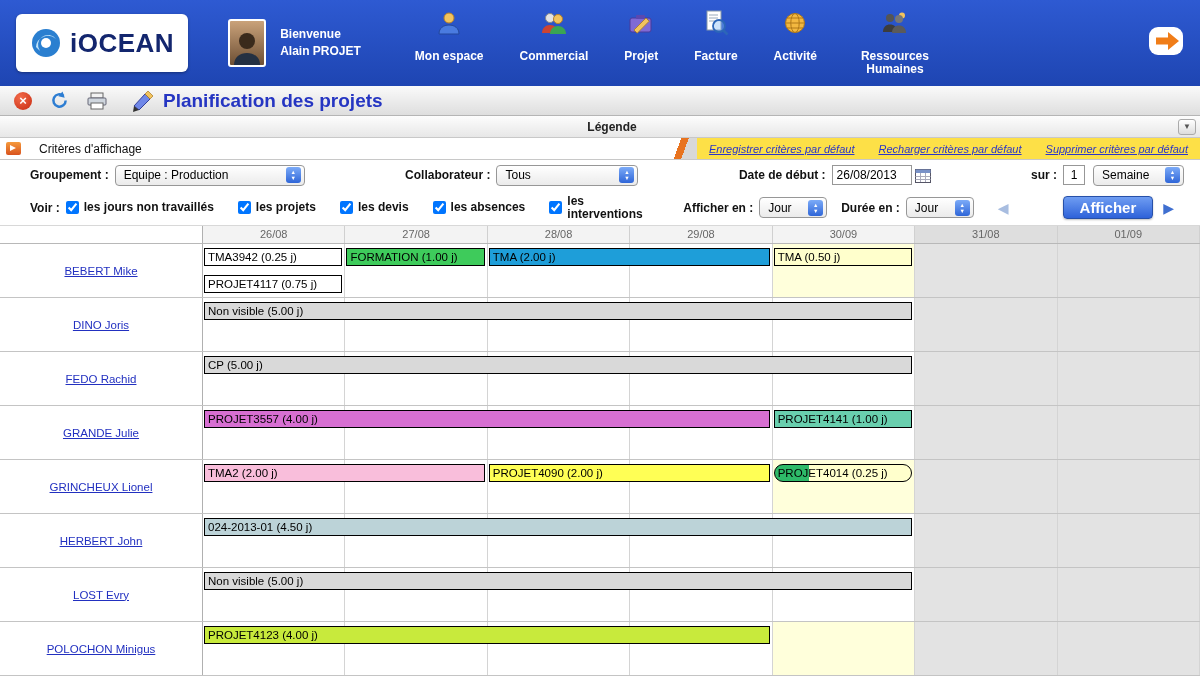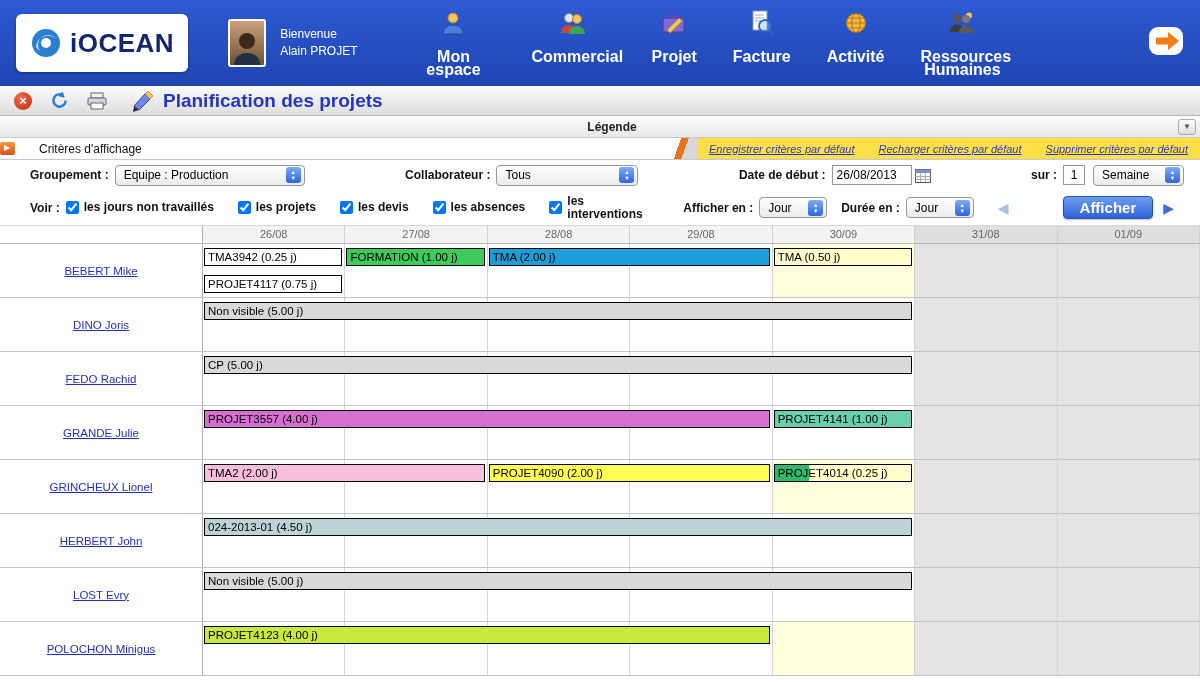--- a/index.html
+++ b/index.html
@@ -8,24 +8,24 @@
 
   
   .top-header { height:86px; background:linear-gradient(#2e5ad2,#1e45b2);
     display:flex; align-items:center; padding:0 16px;justify-content:flex-end; }
   .logo-box { background:#fff; border-radius:6px; height:58px; display:flex;
     align-items:center; padding:0 14px; gap:8px; box-shadow:0 1px 3px rgba(0,0,0,.35); }
   .logo-text { font-size:26px; font-weight:bold; color:#13266e; letter-spacing:.5px; }
   .avatar { width:38px; height:48px; border:2px solid #fff; border-radius:3px;
     margin-left:40px; background:linear-gradient(#caa27a,#6d4f34);
     display:flex; align-items:flex-end; justify-content:center; overflow:hidden; }
-  .welcome { margin-left:14px; color:#fff; font-size:12px; font-weight:normal; line-height:17px; }
+  .welcome { margin-left:14px; color:#fff; font-size:12px; font-weight:bold; line-height:17px; }
   .nav { display:flex; margin-left:54px; gap:36px; align-items:flex-start; }
   .nav-item { display:flex; flex-direction:column; align-items:center; gap:14px;
-    color:#fff; font-size:16px; font-weight:bold; text-align:center; cursor:pointer; }
+    color:#fff; font-size:12px; font-weight:bold; text-align:center; cursor:pointer; }
   .nav-item .lbl { max-width:84px; line-height:13px; }
   .logout { margin-left:auto; cursor:pointer; }
 
   
   .toolbar { height:30px; background:linear-gradient(#fafafa,#dedede);
     border-bottom:1px solid #b5b5b5; display:flex; align-items:center; padding:0 14px; gap:18px; }
   .tb-close { width:18px; height:18px; border-radius:50%; background:radial-gradient(circle at 35% 30%,#f26a4a,#c72b10);
     color:#fff; font-weight:bold; font-size:13px; line-height:17px; text-align:center; cursor:pointer; }
   .tb-title-group { display:flex; align-items:center; gap:8px; margin-left:6px; }
   .page-title { font-size:19px; font-weight:bold; color:#2535c2; }
@@ -33,21 +33,21 @@
   
   .legend-bar { height:22px; background:linear-gradient(#fdfdfd,#e7e7e7);
     border-bottom:1px solid #c8c8c8; display:flex; align-items:center; position:relative; }
   .legend-label { flex:1; text-align:center; font-size:12px; font-weight:bold; color:#222;margin-left:24px; }
   .legend-dd { position:absolute; right:4px; top:3px; width:18px; height:16px;
     border:1px solid #aaa; border-radius:3px; background:linear-gradient(#fff,#ddd);
     font-size:8px; color:#555; text-align:center; line-height:14px; cursor:pointer; }
 
   
   .criteria-bar { height:22px; display:flex; border-bottom:1px solid #c8c8c8; font-size:12px; }
-  .crit-left { flex:1; background:#fff; display:flex; align-items:center; gap:24px; }
+  .crit-left { flex:1; background:#fff; display:flex; align-items:center; gap:18px; padding-left:6px; }
   .crit-icon { width:15px; height:13px; background:linear-gradient(#f59a3c,#d9531e);
     border-radius:2px; position:relative; }
   .crit-icon::after { content:""; position:absolute; left:4px; top:3px;
     border-left:6px solid #fff; border-top:3.5px solid transparent; border-bottom:3.5px solid transparent; }
   .crit-title { color:#111; }
   .crit-stripe { width:30px; background:linear-gradient(110deg,#ffffff 0 38%,#e8731f 38% 58%,#d8d8d8 58% 100%); }
   .crit-right { background:#fde047; display:flex; align-items:center; gap:24px; padding:0 12px; }
   .crit-link { color:#2b35c8; font-size:11px; font-style:italic; text-decoration:underline; white-space:nowrap; }
 
   
@@ -406,21 +406,21 @@
         <div class="bg-col" style="left: 0%; width: 14.2857%;"></div>
         <div class="bg-col" style="left: 14.2857%; width: 14.2857%;"></div>
         <div class="bg-col" style="left: 28.5714%; width: 14.2857%;"></div>
         <div class="bg-col" style="left: 42.8571%; width: 14.2857%;"></div>
         <div class="bg-col partial" style="left: 57.1429%; width: 14.2857%;"></div>
         <div class="bg-col weekend" style="left: 71.4286%; width: 14.2857%;"></div>
         <div class="bg-col weekend" style="left: 85.7143%; width: 14.2857%;"></div>
         <div class="lane">
           <div class="bar" style="left: calc(0% + 1px); width: calc(28.5714% - 4px); background: rgb(249, 190, 219);">TMA2 (2.00 j)</div>
           <div class="bar" style="left: calc(28.5714% + 1px); width: calc(28.5714% - 4px); background: rgb(255, 255, 85);">PROJET4090 (2.00 j)</div>
-          <div class="bar" style="left: calc(57.1429% + 1px); width: calc(14.2857% - 4px); background: linear-gradient(90deg, rgb(46, 186, 105) 0%, rgb(46, 186, 105) 25%, rgb(255, 255, 204) 25%, rgb(255, 255, 204) 100%);">PROJET4014 (0.25 j)</div>
+          <div class="bar" style="left: calc(57.1429% + 1px); width: calc(14.2857% - 4px); background: linear-gradient(90deg, rgb(46, 186, 105) 0%, rgb(46, 186, 105) 25%, rgb(255, 255, 204) 25%, rgb(255, 255, 204) 100%); border-radius: 9px;">PROJET4014 (0.25 j)</div>
         </div>
         <div class="lane"></div>
       </div>
     </div>
     <div class="emp-row">
       <div class="name-cell">
         <a href="#">HERBERT John</a>
       </div>
       <div class="days-area">
         <div class="bg-col" style="left: 0%; width: 14.2857%;"></div>

